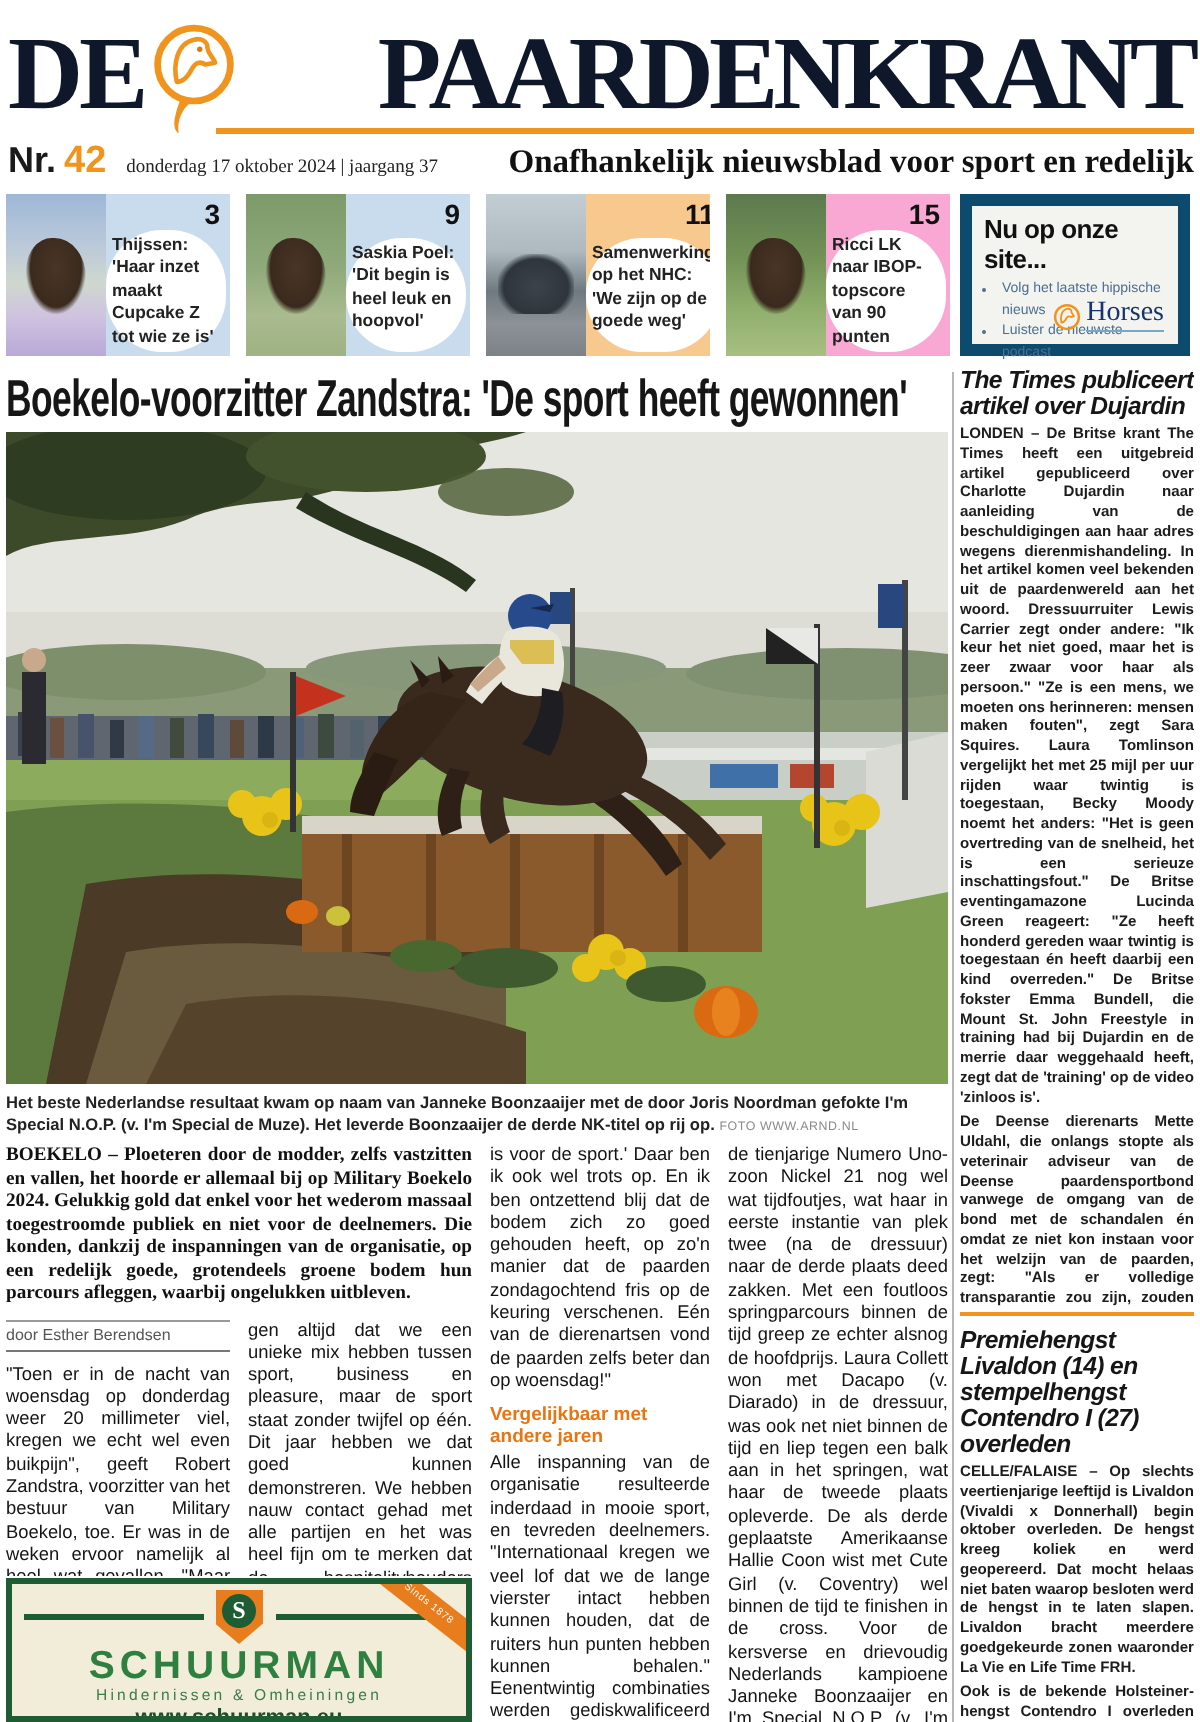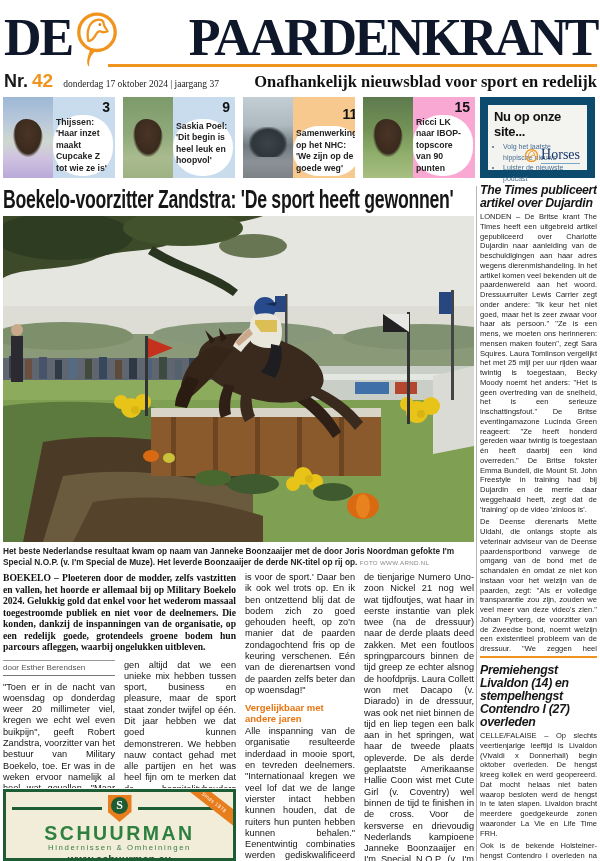--- a/index.html
+++ b/index.html
@@ -15,39 +15,39 @@
   .mast-rule{position:absolute;left:104px;right:0;top:60px;height:3px;background:#f0941e;}
   .mast-sub{position:absolute;left:0;right:0;top:66px;display:flex;align-items:baseline;}
   .nr-label{font-weight:bold;font-size:18px;}
   .nr-num{color:#f0941e;font-weight:bold;font-size:19px;margin-left:4px;}
   .date-line{font-family:"Liberation Serif",serif;font-size:9.5px;color:#222;margin-left:10px;}
   .tagline{flex:1;text-align:right;font-family:"Liberation Serif",serif;font-weight:bold;font-size:16.5px;color:#111;}
   
   .teasers{position:absolute;left:3px;top:97px;width:472px;height:81px;display:flex;gap:8px;}
   .tcard{width:112px;height:81px;display:flex;overflow:hidden;}
   .tint-blue{background:#c9dcee;}
-  .tint-orange{background:#f8c98f;align-items:flex-end;}
+  .tint-orange{background:#f8c98f;}
   .tint-green{background:#f9a8d4;}
   .tphoto{width:50px;height:81px;flex:0 0 auto;}
   .p1{background:linear-gradient(180deg,#9db8d6 0%,#b9c8da 30%,#cfd8cf 55%,#cfc3e0 75%,#b9a9d8 100%);position:relative;}
   .p2{background:linear-gradient(180deg,#7d9a6a 0%,#8fa97a 45%,#a9bb8f 75%,#9fb283 100%);position:relative;}
   .p3{background:linear-gradient(180deg,#c3cdd4 0%,#aeb9c0 35%,#6f7a80 60%,#8c9297 80%,#7c8286 100%);position:relative;}
   .p4{background:linear-gradient(180deg,#5d7a4e 0%,#739256 40%,#8fae6c 70%,#a8bf82 100%);position:relative;}
   .tphoto::after{content:"";position:absolute;left:10px;top:22px;width:30px;height:38px;border-radius:45% 55% 50% 50%;
                  background:radial-gradient(ellipse at 50% 40%,#4a3526 0%,#3a2a1e 60%,transparent 72%);}
   .p3.tphoto::after{background:radial-gradient(ellipse at 50% 55%,#3c444b 0%,#2e353b 60%,transparent 75%);border-radius:8%;left:6px;top:30px;width:38px;height:30px;}
   .tright{flex:1;display:flex;flex-direction:column;}
   .tnum{height:20px;text-align:right;padding:2px 5px 0 0;font-weight:bold;font-size:14px;color:#111;}
   .ttext{flex:1;background:#fff;margin:0 2px 2px 0;padding:2px 3px;font-weight:bold;font-size:8.7px;line-height:1.32;color:#222;border-radius:28px;}
   
   .sitebox{position:absolute;left:480px;top:97px;width:115px;height:81px;background:#f3f3f0;
-           border:8px solid #0c4a6e;box-sizing:border-box;padding:4px 6px;}
+           border:6px solid #0c4a6e;box-sizing:border-box;padding:4px 6px;}
   .sitebox h3{margin:0 0 3px 0;font-size:13px;letter-spacing:-0.3px;color:#111;}
   .sitebox ul{margin:0;padding:0 0 0 9px;font-size:7px;line-height:1.5;color:#4a6f91;}
-  .horses-logo{position:absolute;right:7px;bottom:6px;display:flex;align-items:flex-start;gap:2px;}
+  .horses-logo{position:absolute;right:7px;bottom:6px;display:flex;align-items:center;gap:2px;}
   .horses-logo svg{width:15px;height:15px;}
   .horses-text{font-family:"Liberation Serif",serif;font-size:14px;color:#17356b;border-bottom:1px solid #7aa6c8;line-height:1.05;}
   
   .headline{position:absolute;left:3px;top:184px;width:472px;height:31px;overflow:hidden;}
   .headline span{display:inline-block;font-size:26px;font-weight:bold;letter-spacing:-0.4px;color:#161616;
                  white-space:nowrap;transform:scaleX(0.68);transform-origin:0 50%;}
   
   .photo{position:absolute;left:3px;top:216px;width:471px;height:326px;overflow:hidden;background:#dcdcd6;}
   
   .caption{position:absolute;left:3px;top:546px;width:470px;font-weight:bold;font-size:8.3px;line-height:1.35;color:#222;}
@@ -74,21 +74,21 @@
                    font-family:"Liberation Serif",serif;font-weight:bold;font-size:12px;text-align:center;line-height:17px;}
   .ad-ribbon{position:absolute;top:4px;right:-20px;width:78px;height:13px;background:#e87d1e;
              transform:rotate(38deg);color:#fff;font-size:5px;text-align:center;line-height:13px;letter-spacing:0.5px;}
   .ad-brand{text-align:center;font-weight:bold;font-size:19.5px;letter-spacing:2.5px;color:#2e8040;line-height:1.05;margin-top:1px;}
   .ad-sub{text-align:center;font-size:7.8px;letter-spacing:1.6px;color:#3a7d46;line-height:1.2;}
   .ad-url{text-align:center;font-weight:bold;font-size:11px;color:#1e4d2b;line-height:1.15;}
   
   .vrule{position:absolute;left:476px;top:186px;bottom:0;width:1px;background:#b5b5b5;}
   .sidebar{position:absolute;left:480px;top:184px;width:117px;height:677px;overflow:hidden;}
   .sb-title{font-weight:bold;font-size:12.3px;line-height:1.06;letter-spacing:-0.3px;color:#161616;margin:0 0 2px 0;font-style:italic;}
-  .sb-body{font-size:7.55px;line-height:9.75px;text-align:justify;color:#1c1c1c;margin:0 0 3px 0;}
+  .sb-body{font-size:7.55px;line-height:9.75px;text-align:justify;color:#1c1c1c;margin:0 0 3px 0;font-weight:bold;}
   .sb-art1{height:469px;overflow:hidden;}
   .sb-div{height:2px;background:#f0941e;margin:3px 0 6px 0;}
   .sb-art2{overflow:hidden;}
 </style>
 </head>
 <body>
 
 <div class="page">
 
   <div class="masthead">

